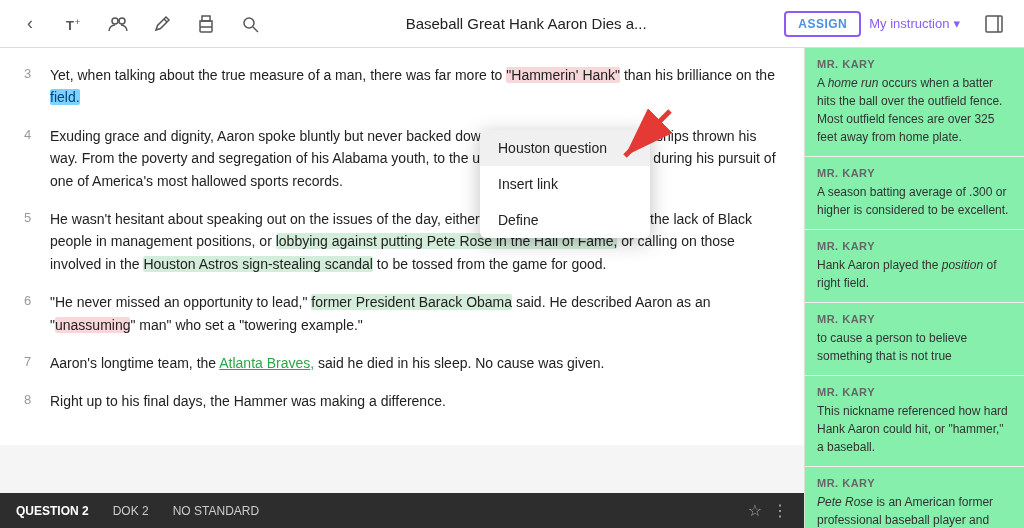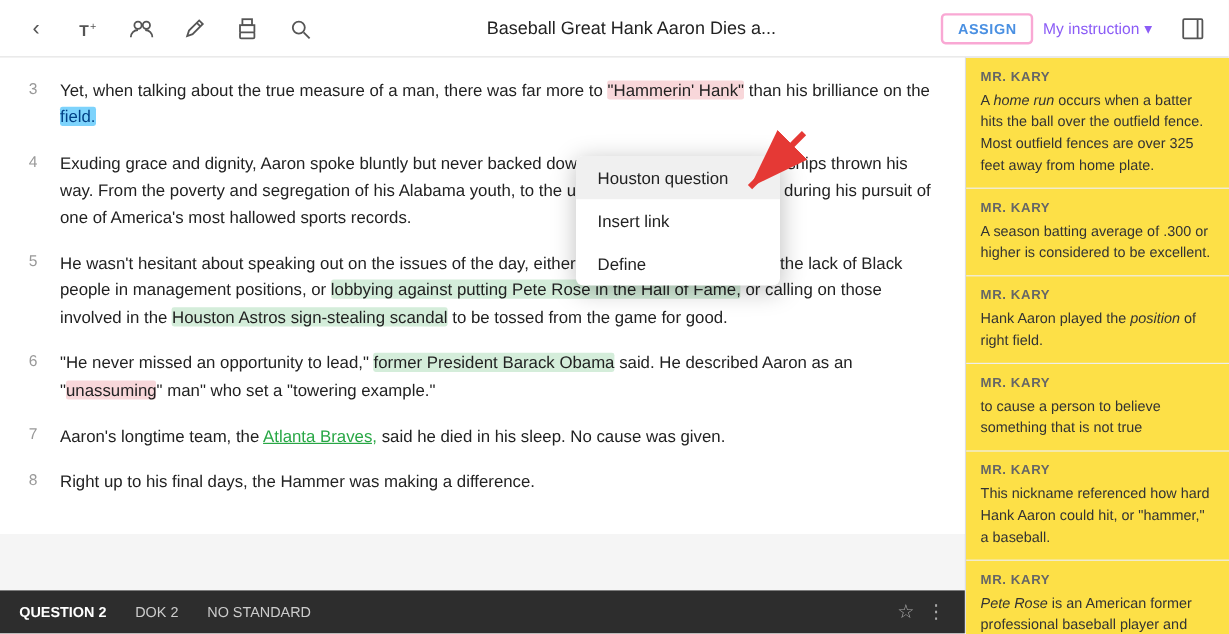--- a/index.html
+++ b/index.html
@@ -13,21 +13,21 @@
     .nav-icon-btn {
       width: 36px; height: 36px; border: none; background: transparent; cursor: pointer;
       display: flex; align-items: center; justify-content: center; border-radius: 4px; color: #555;
       font-size: 18px;
     }
     .nav-title {
       flex: 1; text-align: center; font-size: 15px; font-weight: 500; color: #222;
       overflow: hidden; text-overflow: ellipsis; white-space: nowrap;
     }
     .assign-btn {
-      background: #fff; border: 2px solid #f9a8d4; color: #4a90e2; font-weight: 700;
+      background: #fff; border: 2px solid #8b5cf6; color: #4a90e2; font-weight: 700;
       font-size: 12px; padding: 4px 12px; border-radius: 4px; cursor: pointer; letter-spacing: 0.5px;
     }
     .my-instruction {
       margin-left: auto; display: flex; align-items: center; gap: 4px; cursor: pointer;
       font-size: 13px; color: #8b5cf6;
     }
     .panel-icon-btn {
       width: 36px; height: 36px; border: none; background: transparent; cursor: pointer;
       display: flex; align-items: center; justify-content: center; border-radius: 4px; color: #555;
       font-size: 18px; margin-left: 8px;
@@ -78,21 +78,21 @@
       position: absolute; bottom: 0; left: 0; right: 0;
       background: #2d2d2d; color: #ccc; font-size: 12px;
       padding: 8px 16px; display: flex; align-items: center; gap: 24px;
     }
     .question-bar .q-label { color: #fff; font-weight: 600; }
     .q-icons { margin-left: auto; display: flex; gap: 10px; }
     .q-icon { color: #aaa; cursor: pointer; font-size: 16px; }
 
     
     .right-sidebar {
-      width: 220px; background: #fde047; border-left: 1px solid #ddd;
+      width: 220px; background: #86efac; border-left: 1px solid #ddd;
       overflow-y: auto; padding: 0;
     }
     .sidebar-block {
       padding: 10px 12px; border-bottom: 1px solid #eee;
     }
     .sidebar-label {
       font-size: 11px; font-weight: 700; color: #666; text-transform: uppercase;
       letter-spacing: 0.5px; margin-bottom: 4px;
     }
     .sidebar-text {

